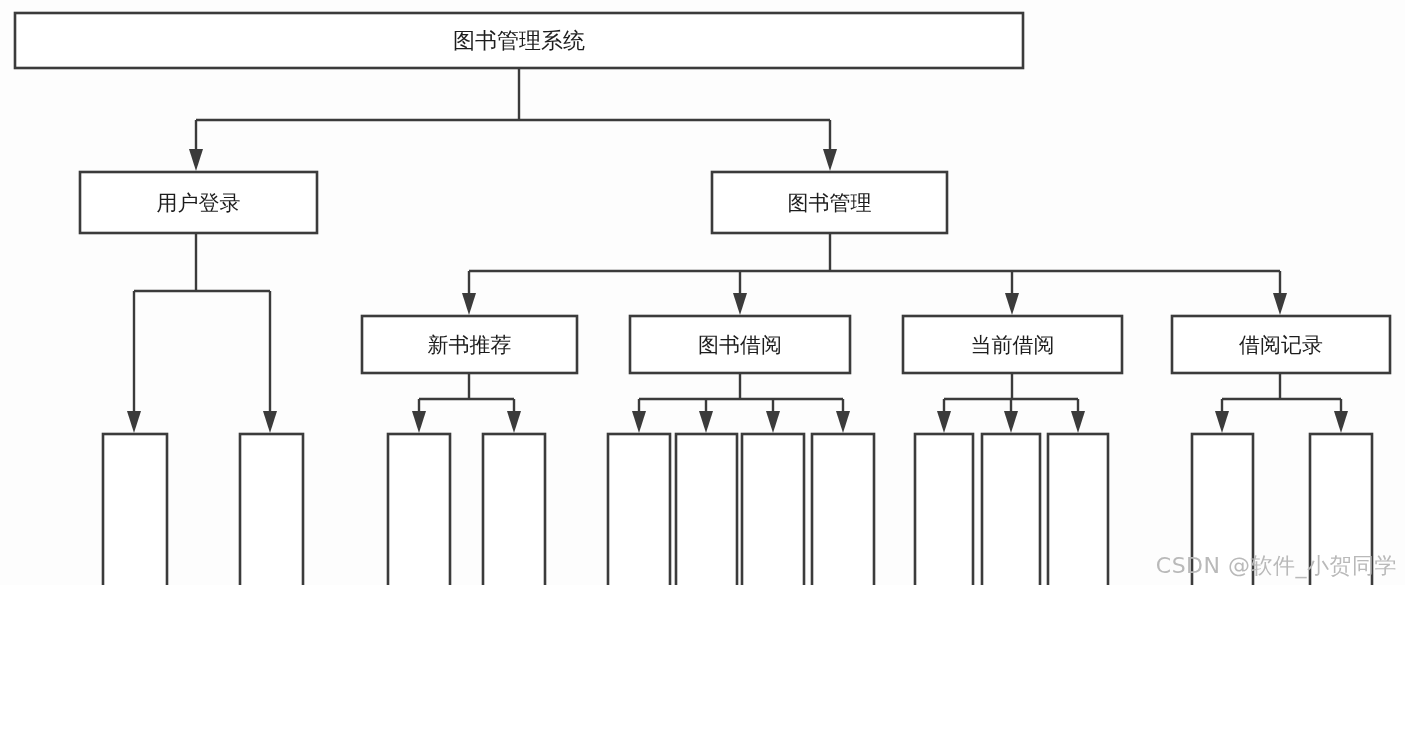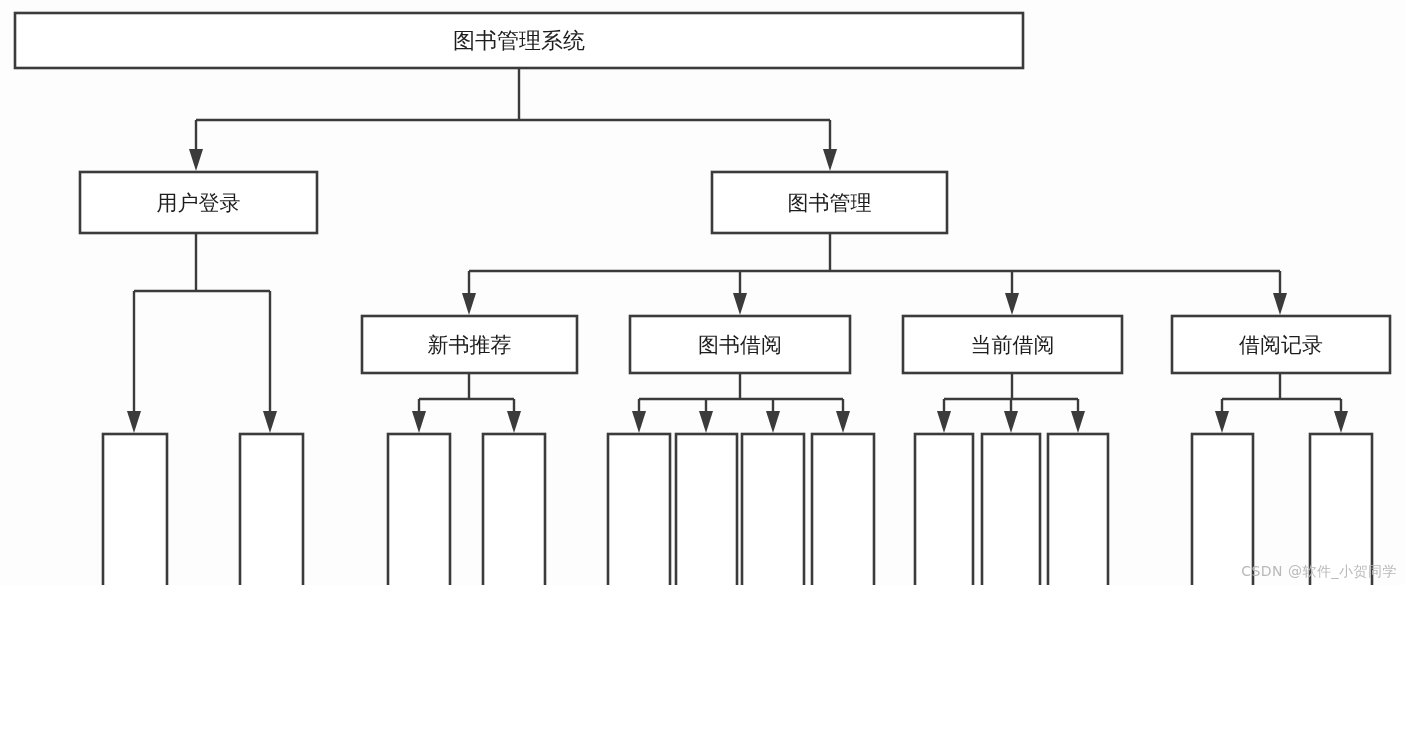--- a/index.html
+++ b/index.html
@@ -65,21 +65,21 @@
     letter-spacing: 2px;
     text-align: center;
     white-space: nowrap;
     pointer-events: none;
   }
   .watermark {
     position: absolute;
     right: 8px;
     bottom: 4px;
     font-family: "DejaVu Sans", "Liberation Sans", sans-serif;
-    font-size: 14px;
+    font-size: 22px;
     color: #b9b9b9;
     white-space: nowrap;
     letter-spacing: 0.5px;
   }
 </style>
 </head>
 <body>
 
 <div id="diagram-root">
 

